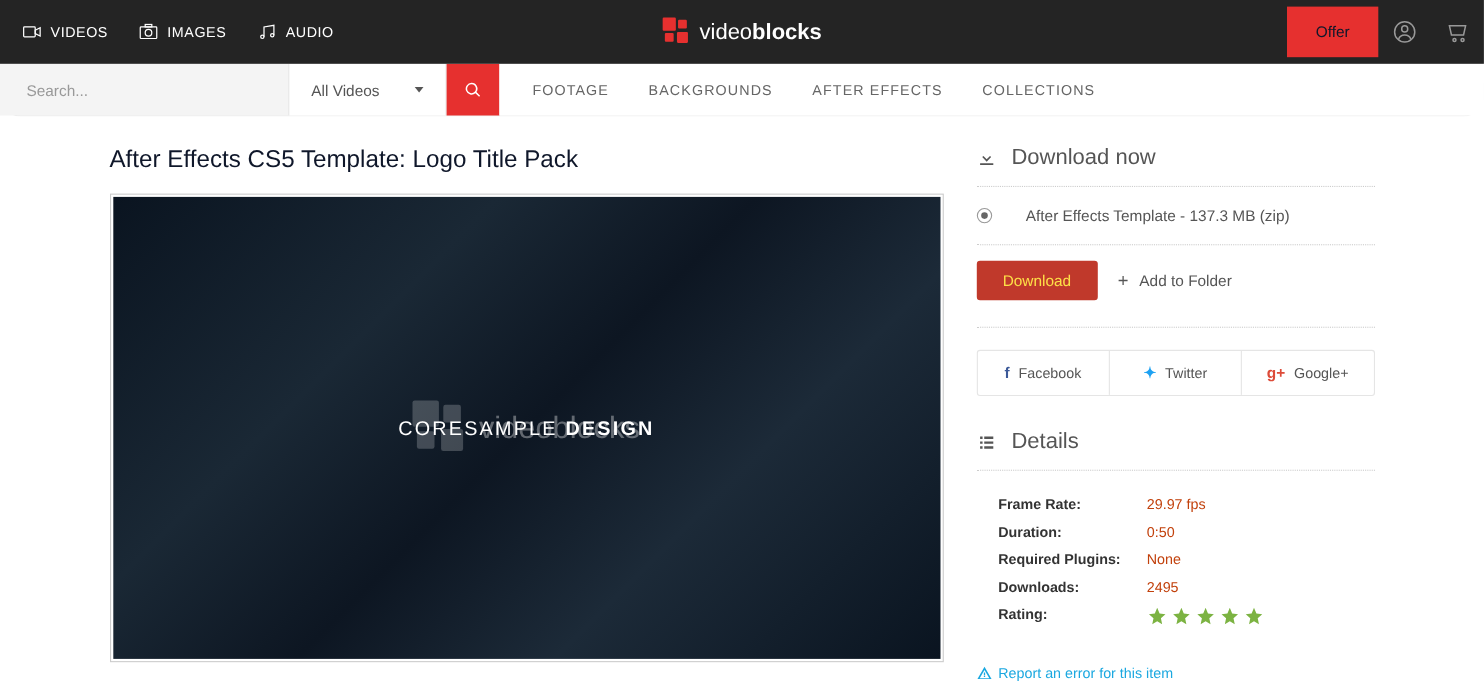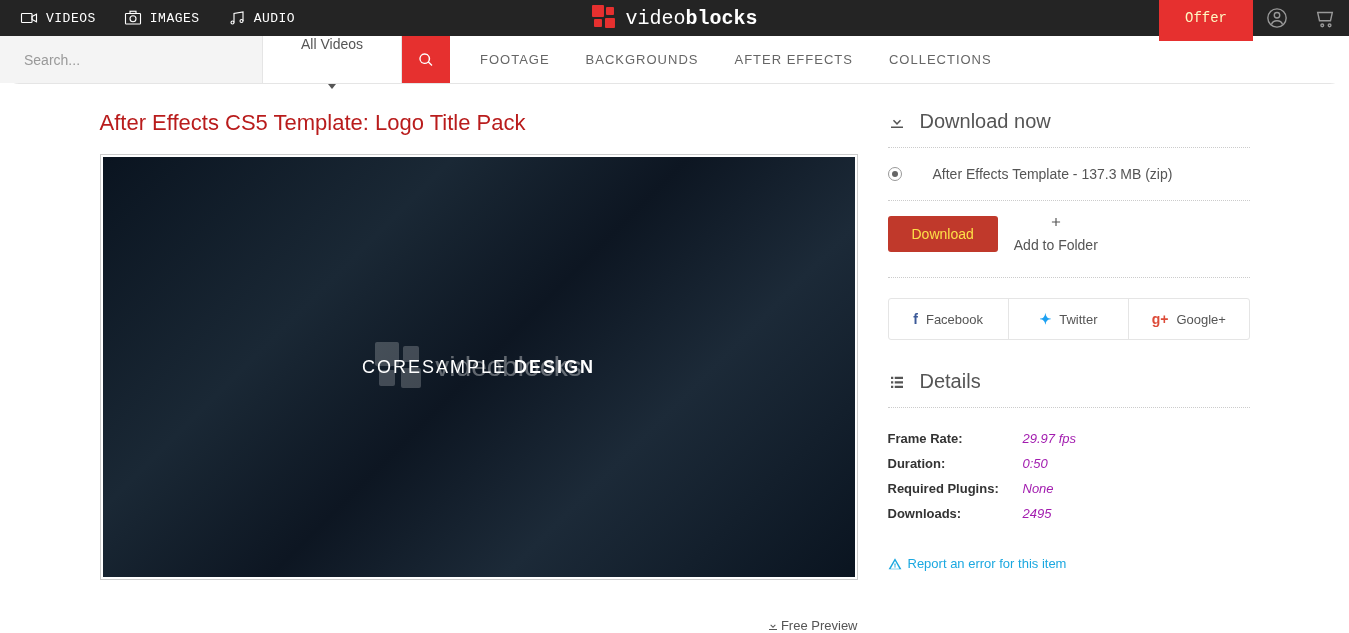--- a/index.html
+++ b/index.html
@@ -1,50 +1,50 @@
 <!DOCTYPE html>
 <html><head>
 <meta charset="utf-8">
 <style>
 * { margin: 0; padding: 0; box-sizing: border-box; }
 body { font-family: -apple-system, "Helvetica Neue", Arial, sans-serif; font-size: 14px; color: #333; background: #fff; }
 
 
-.top-header { background: #242424; height: 36px; display: flex; align-items: center; position: relative; font-family: Liberation Mono, monospace; }
+.top-header { background: #242424; height: 58px; display: flex; align-items: center; position: relative; }
 .top-nav { display: flex; align-items: center; gap: 28px; padding-left: 20px; }
 .top-nav-item { display: flex; align-items: center; gap: 8px; color: #fff; font-size: 13px; letter-spacing: 0.5px; cursor: pointer; }
 .top-nav-item svg { width: 18px; height: 18px; }
 .logo-wrap { position: absolute; left: 50%; transform: translateX(-50%); display: flex; align-items: center; gap: 8px; color: #fff; font-size: 20px; font-weight: 300; }
 .logo-mark { position: relative; width: 26px; height: 26px; }
 .logo-mark .sq { position: absolute; background: #e6302f; border-radius: 1px; }
 .logo-mark .s1 { width: 12px; height: 12px; top: 0; left: 0; }
 .logo-mark .s2 { width: 8px; height: 8px; top: 2px; left: 14px; }
 .logo-mark .s3 { width: 8px; height: 8px; top: 14px; left: 2px; }
 .logo-mark .s4 { width: 10px; height: 10px; top: 13px; left: 13px; }
 .logo-text b { font-weight: 700; }
 .top-right { margin-left: auto; display: flex; align-items: stretch; height: 46px; }
-.offer-btn { background: #e6302f; color: #fef9c3; padding: 0 26px; display: flex; align-items: center; font-size: 14px; cursor: pointer; }
+.offer-btn { background: #e6302f; color: #0f172a; padding: 0 26px; display: flex; align-items: center; font-size: 14px; cursor: pointer; }
 .icon-btn { width: 48px; display: flex; align-items: center; justify-content: center; cursor: pointer; }
 .icon-btn svg { width: 22px; height: 22px; stroke: #999; fill: none; stroke-width: 1.5; }
 
 
 .search-bar { background: #f4f4f4; height: 48px; display: flex; align-items: stretch; border-bottom: 1px solid #e5e5e5; border-radius: 19px; }
 .search-input { flex: 0 0 262px; background: #f4f4f4; border: none; padding: 0 24px; font-size: 14px; color: #666; outline: none; }
 .search-input::placeholder { color: #999; }
-.dropdown { background: #fff; border-left: 1px solid #e5e5e5; border-right: 1px solid #e5e5e5; padding: 0 20px; display: flex; align-items: center; gap: 32px; font-size: 14px; color: #555; cursor: pointer; min-width: 140px; flex-direction: column; }
+.dropdown { background: #fff; border-left: 1px solid #e5e5e5; border-right: 1px solid #e5e5e5; padding: 0 20px; display: flex; align-items: center; gap: 32px; font-size: 14px; color: #555; cursor: pointer; min-width: 140px; }
 .dropdown .caret { border-left: 4px solid transparent; border-right: 4px solid transparent; border-top: 5px solid #555; }
 .search-btn { background: #e6302f; width: 48px; display: flex; align-items: center; justify-content: center; cursor: pointer; }
 .search-btn svg { width: 16px; height: 16px; fill: #fff; }
 .sub-nav { display: flex; align-items: center; gap: 36px; padding-left: 30px; background: #fff; flex: 1; }
 .sub-nav-item { color: #666; font-size: 13px; letter-spacing: 1px; cursor: pointer; }
 
 
 .container { max-width: 1150px; margin: 0 auto; padding: 26px 0; display: flex; gap: 30px; }
 .main-col { flex: 1; }
-.page-title { font-size: 22px; font-weight: 300; color: #b91c1c; margin-bottom: 18px; }
+.page-title { font-size: 22px; font-weight: 300; color: #0f172a; margin-bottom: 18px; }
 .player { border: 1px solid #ccc; padding: 2px; }
 .player-inner { background: linear-gradient(135deg, #0a1420 0%, #1a2835 30%, #0d1622 50%, #1c2a38 70%, #0a1420 100%); height: 420px; display: flex; align-items: center; justify-content: center; position: relative; }
 .wm { position: absolute; display: flex; align-items: center; gap: 10px; opacity: 0.35; color: #fff; font-size: 28px; font-weight: 300; }
 .wm-mark { position: relative; width: 50px; height: 50px; }
 .wm-mark .sq { position: absolute; background: rgba(255,255,255,0.6); border-radius: 2px; }
 .wm-mark .s1 { width: 24px; height: 24px; top: 0; left: 0; }
 .wm-mark .s2 { width: 16px; height: 16px; top: 4px; left: 28px; }
 .wm-mark .s3 { width: 16px; height: 16px; top: 28px; left: 4px; }
 .wm-mark .s4 { width: 20px; height: 20px; top: 26px; left: 26px; }
 .center-label { color: #fff; font-size: 18px; letter-spacing: 2px; z-index: 2; font-weight: 300; }
@@ -54,31 +54,31 @@
 
 
 .side-col { width: 362px; }
 .sec-title { display: flex; align-items: center; gap: 14px; font-size: 20px; font-weight: 300; color: #555; padding-bottom: 14px; border-bottom: 1px dotted #ccc; margin-bottom: 18px; }
 .sec-title svg { width: 18px; height: 18px; fill: #555; }
 .radio-row { display: flex; align-items: center; gap: 31px; font-size: 14px; color: #555; padding-bottom: 18px; border-bottom: 1px dotted #ccc; margin-bottom: 14px; }
 .radio { width: 14px; height: 14px; border-radius: 50%; border: 1px solid #999; display: flex; align-items: center; justify-content: center; }
 .radio .dot { width: 6px; height: 6px; border-radius: 50%; background: #666; }
 .action-row { display: flex; align-items: center; gap: 16px; padding-bottom: 24px; border-bottom: 1px dotted #ccc; margin-bottom: 20px; }
 .dl-btn { background: #c0392b; color: #fde047; padding: 10px 24px; border-radius: 3px; font-size: 14px; cursor: pointer; }
-.addf { display: flex; align-items: center; gap: 8px; color: #555; font-size: 14px; cursor: pointer; flex-direction: column; }
+.addf { display: flex; align-items: center; gap: 8px; color: #555; font-size: 14px; cursor: pointer; }
 .addf svg { width: 14px; height: 14px; fill: #555; }
 .share-row { display: flex; border: 1px solid #e5e5e5; border-radius: 3px; margin-bottom: 30px; }
 .share { flex: 1; display: flex; align-items: center; justify-content: center; gap: 8px; padding: 12px 0; font-size: 13px; color: #555; cursor: pointer; }
 .share + .share { border-left: 1px solid #e5e5e5; }
 .share .fb { color: #3b5998; font-weight: bold; font-size: 14px; }
 .share .tw { color: #1da1f2; font-weight: bold; font-size: 14px; }
 .share .gp { color: #dd4b39; font-weight: bold; font-size: 14px; }
 .detail-row { display: flex; font-size: 13px; padding: 5px 0; }
-.detail-label { width: 135px; color: #333; font-weight: 700; }
-.detail-val { color: #a21caf; font-style: italic; }
+.detail-label { width: 135px; color: #333; font-weight: 700; margin-left: 20px; }
+.detail-val { color: #c2410c; }
 .stars { display: flex; gap: 4px; }
 .stars svg { width: 18px; height: 18px; fill: #7cb342; }
 .report { display: flex; align-items: center; gap: 6px; color: #1ba8e0; font-size: 13px; margin-top: 30px; cursor: pointer; }
 .report svg { width: 14px; height: 14px; fill: #1ba8e0; }
 </style>
 </head>
 <body>
 
 <div class="top-header">
   <div class="top-nav">
@@ -230,20 +230,40 @@
       <span class="detail-val">0:50</span>
     </div>
     <div class="detail-row">
       <span class="detail-label">Required Plugins:</span>
       <span class="detail-val">None</span>
     </div>
     <div class="detail-row">
       <span class="detail-label">Downloads:</span>
       <span class="detail-val">2495</span>
     </div>
+    <div class="detail-row">
+      <span class="detail-label">Rating:</span>
+      <span class="stars">
+        <svg viewBox="0 0 24 24">
+            <path d="M12 2l2.9 6.9L22 10l-5.5 4.8L18 22l-6-3.5L6 22l1.5-7.2L2 10l7.1-1.1z"></path>
+          </svg>
+        <svg viewBox="0 0 24 24">
+            <path d="M12 2l2.9 6.9L22 10l-5.5 4.8L18 22l-6-3.5L6 22l1.5-7.2L2 10l7.1-1.1z"></path>
+          </svg>
+        <svg viewBox="0 0 24 24">
+            <path d="M12 2l2.9 6.9L22 10l-5.5 4.8L18 22l-6-3.5L6 22l1.5-7.2L2 10l7.1-1.1z"></path>
+          </svg>
+        <svg viewBox="0 0 24 24">
+            <path d="M12 2l2.9 6.9L22 10l-5.5 4.8L18 22l-6-3.5L6 22l1.5-7.2L2 10l7.1-1.1z"></path>
+          </svg>
+        <svg viewBox="0 0 24 24">
+            <path d="M12 2l2.9 6.9L22 10l-5.5 4.8L18 22l-6-3.5L6 22l1.5-7.2L2 10l7.1-1.1z"></path>
+          </svg>
+      </span>
+    </div>
 
     <div class="report">
       <svg viewBox="0 0 24 24">
           <path d="M12 2L1 21h22L12 2zm0 5l7.5 13h-15L12 7zm-1 4h2v4h-2zm0 5h2v2h-2z"></path>
         </svg>
       <span>Report an error for this item</span>
     </div>
   </div>
 </div>
 

